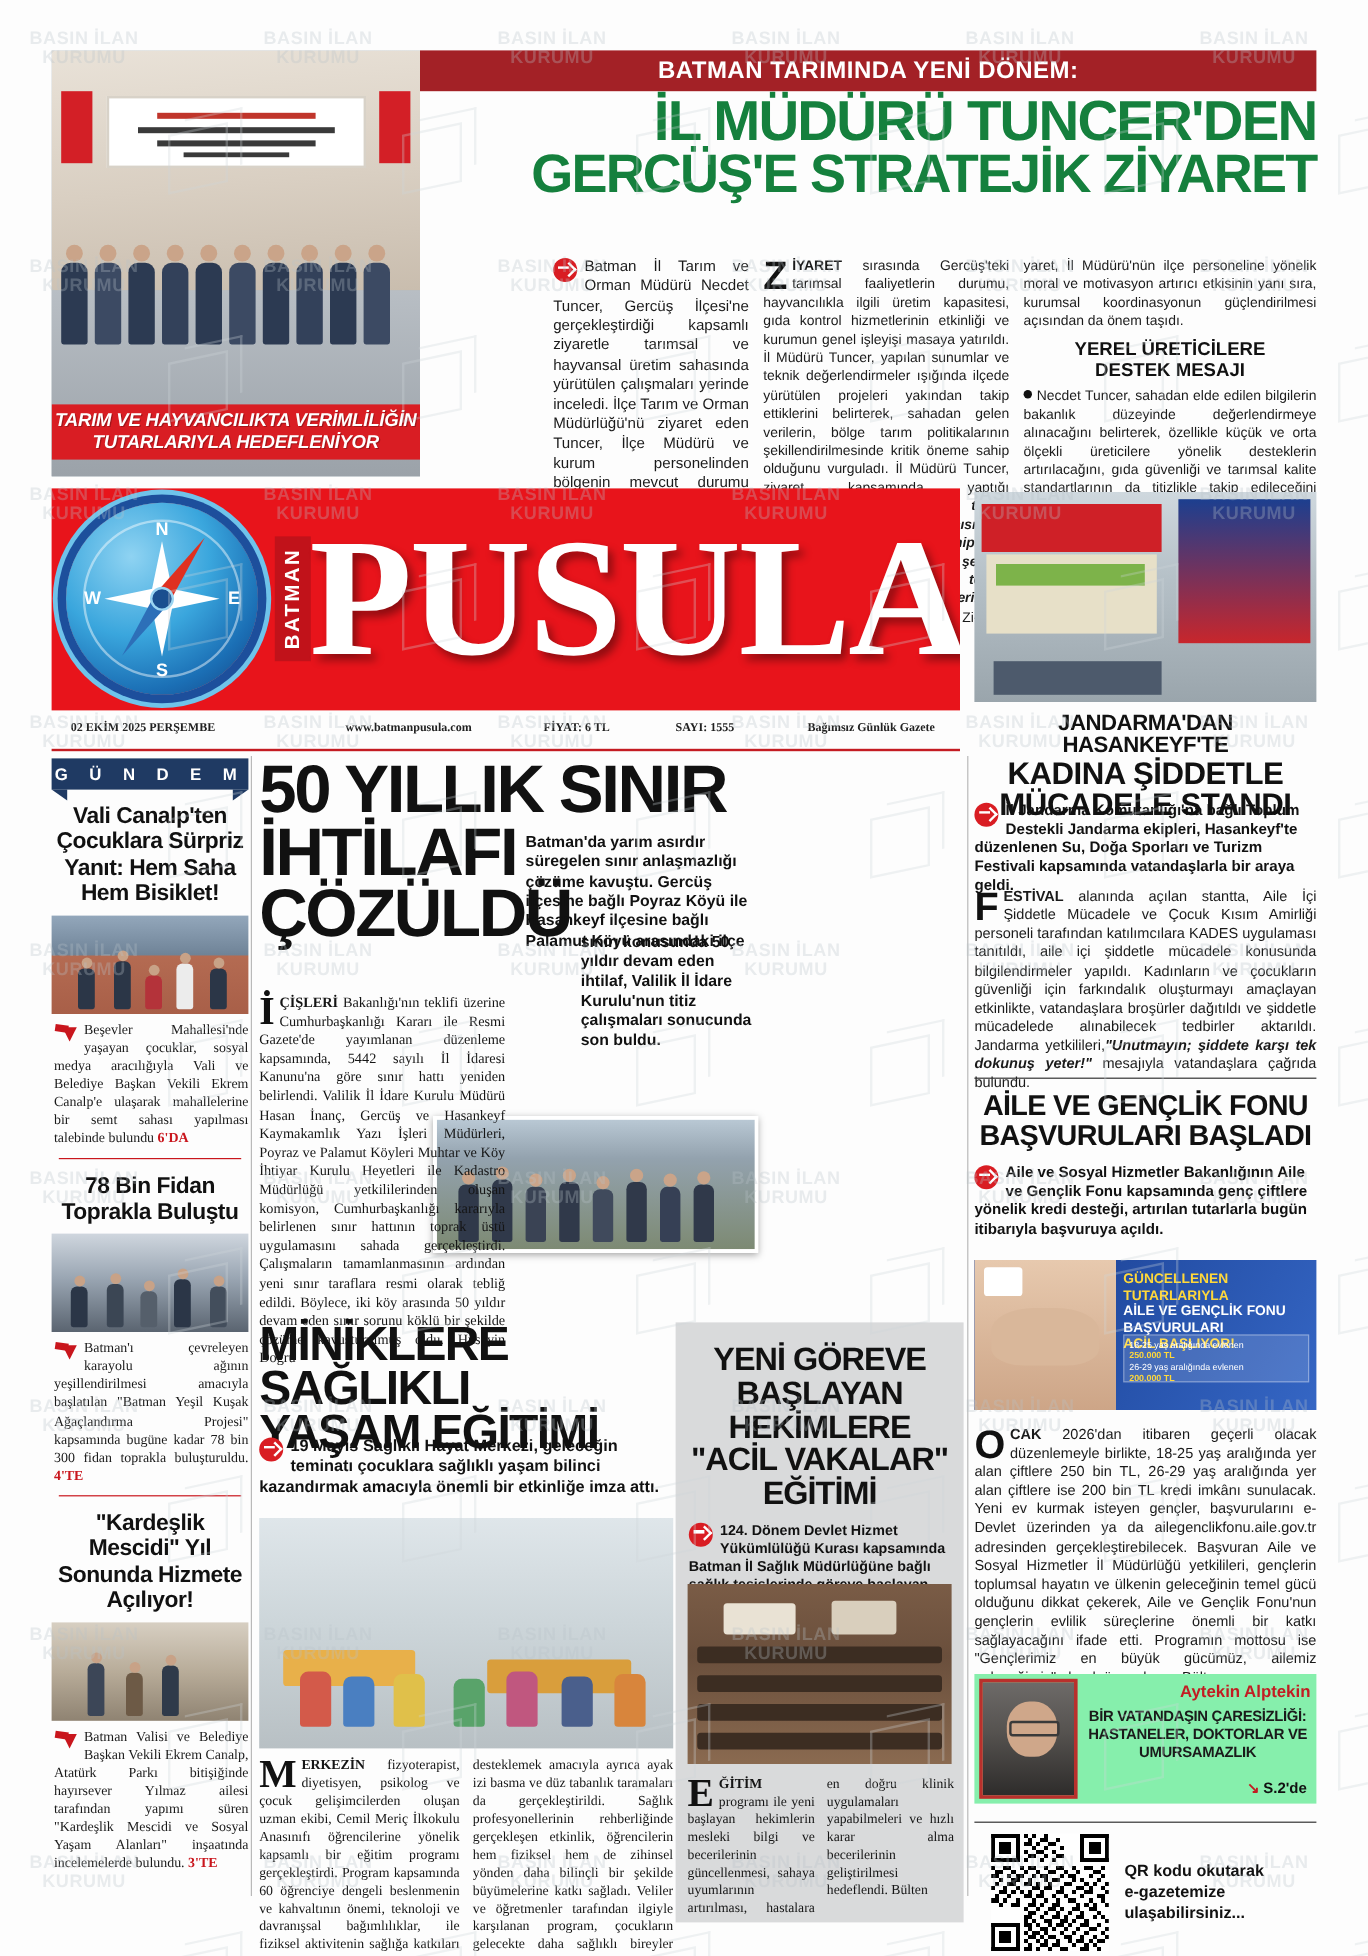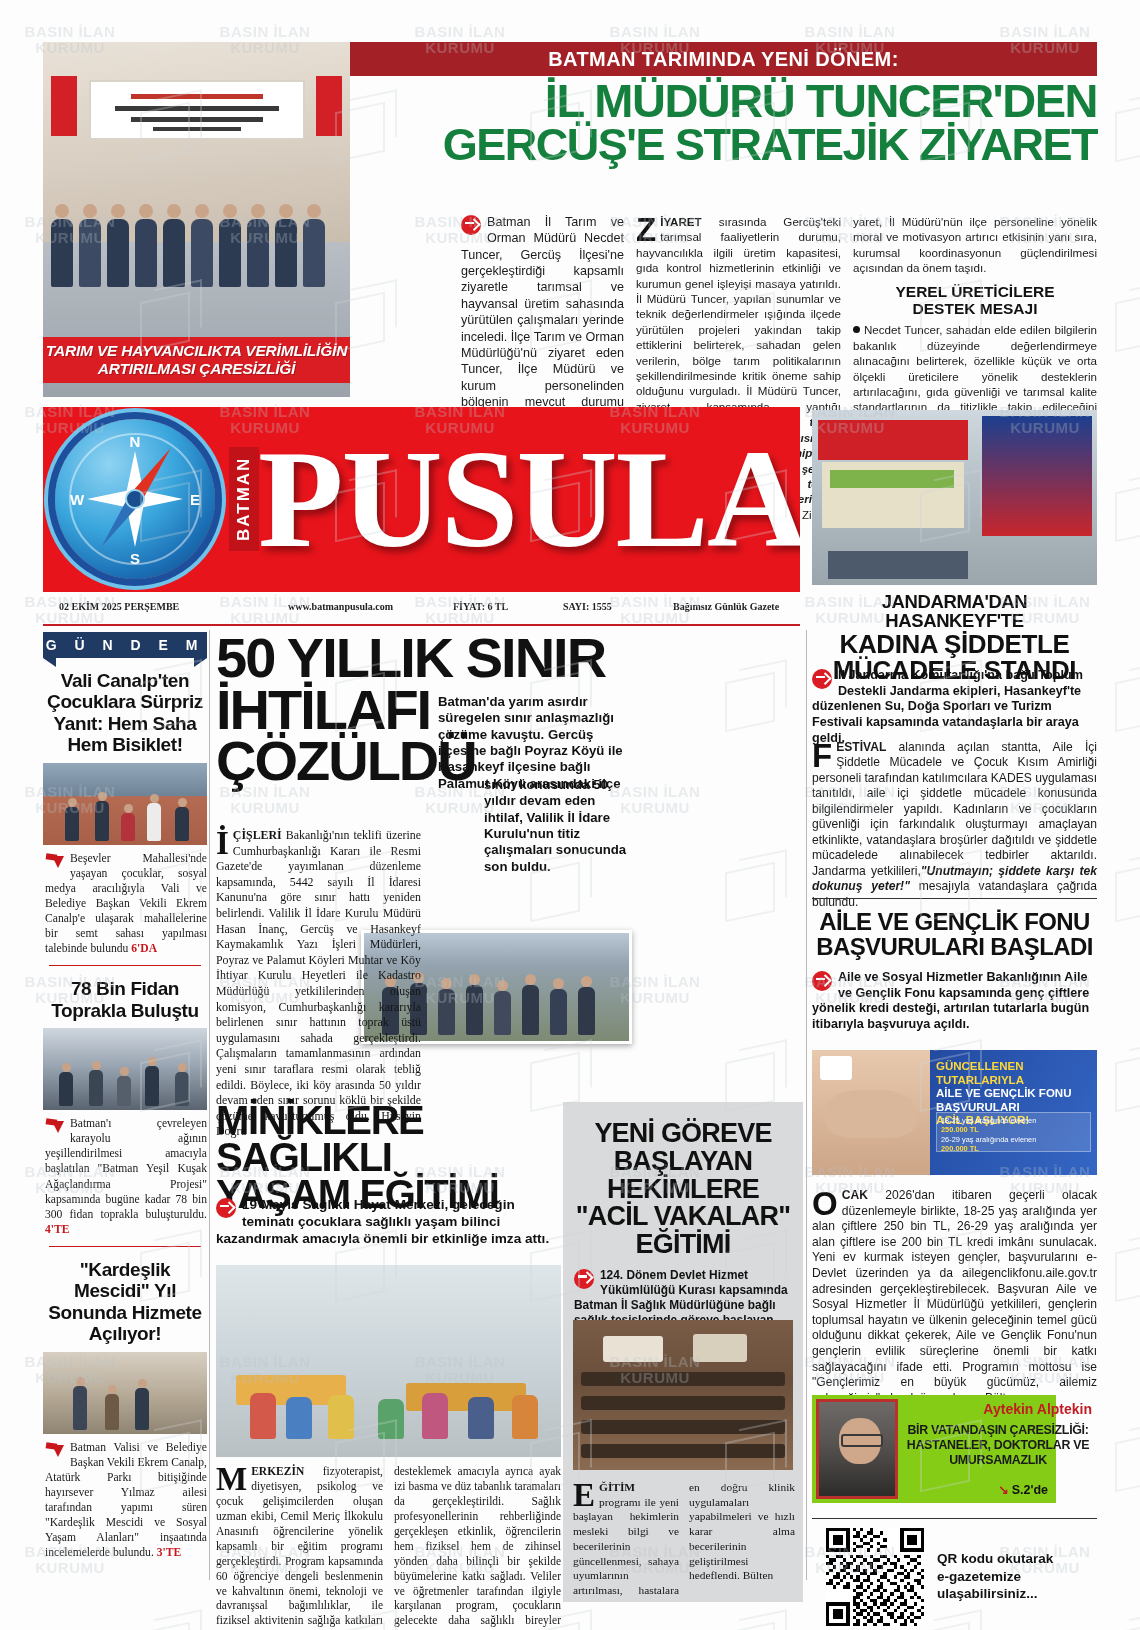--- a/index.html
+++ b/index.html
@@ -341,22 +341,22 @@
   .ad-t{position:absolute;left:124px;top:10px;width:155px;font-weight:bold;
     font-size:11.5px;line-height:1.18;color:#ffd83a;}
   .ad-box{position:absolute;left:124px;top:62px;width:155px;height:40px;background:rgba(255,255,255,.14);
     border:1px solid rgba(255,255,255,.35);font-size:7.4px;line-height:1.25;padding:3px 4px;box-sizing:border-box;}
   .ad-logo{position:absolute;left:8px;top:6px;width:32px;height:24px;background:#fff;border-radius:3px;}
   .rc-b2{
     position:absolute;left:0;top:778px;width:285px;
     font-size:12.1px;line-height:1.29;text-align:justify;color:#1a1a1a;
   }
   .colbox{
-    position:absolute;left:0;top:985px;width:244px;height:108px;
-    background:#84cc16;
+    position:absolute;left:0;top:985px;width:285px;height:108px;
+    background:#86efac;
   }
   .col-photo{
     position:absolute;left:4px;top:4px;width:82px;height:100px;border:3px solid #b9302c;
     background:linear-gradient(#6d6a68 0%,#55524f 45%,#2e2c2b 100%);box-sizing:border-box;overflow:hidden;
   }
   .cp-head{position:absolute;left:20px;top:16px;width:42px;height:46px;border-radius:45%;background:#cfa78a;}
   .cp-glass{position:absolute;left:22px;top:32px;width:38px;height:9px;border:2px solid #3a3a3a;border-radius:3px;}
   .col-name{
     position:absolute;left:92px;top:6px;width:188px;text-align:right;
     color:#c21c22;font-weight:bold;font-size:14px;
@@ -405,21 +405,21 @@
         <i style="left:92px;background:#33415a"></i>
           <i style="left:120px"></i>
           <i style="left:148px;background:#3c4a63"></i>
         <i style="left:176px"></i>
           <i style="left:204px;background:#33415a"></i>
           <i style="left:232px"></i>
         <i style="left:260px;background:#3c4a63"></i>
       </div>
       <div class="topcap">
         <span>TARIM VE HAYVANCILIKTA VERİMLİLİĞİN</span>
-        <span>ARTIRILMASI ÇARESİZLİĞİ</span>
+        <span>TUTARLARIYLA HEDEFLENİYOR</span>
       </div>
     </div>
 
     <div class="kicker">BATMAN TARIMINDA YENİ DÖNEM:</div>
     <div class="bighead">
       <div>İL MÜDÜRÜ TUNCER'DEN</div>
       <div class="l2">GERCÜŞ'E STRATEJİK ZİYARET</div>
     </div>
 
     <div class="topcols">

